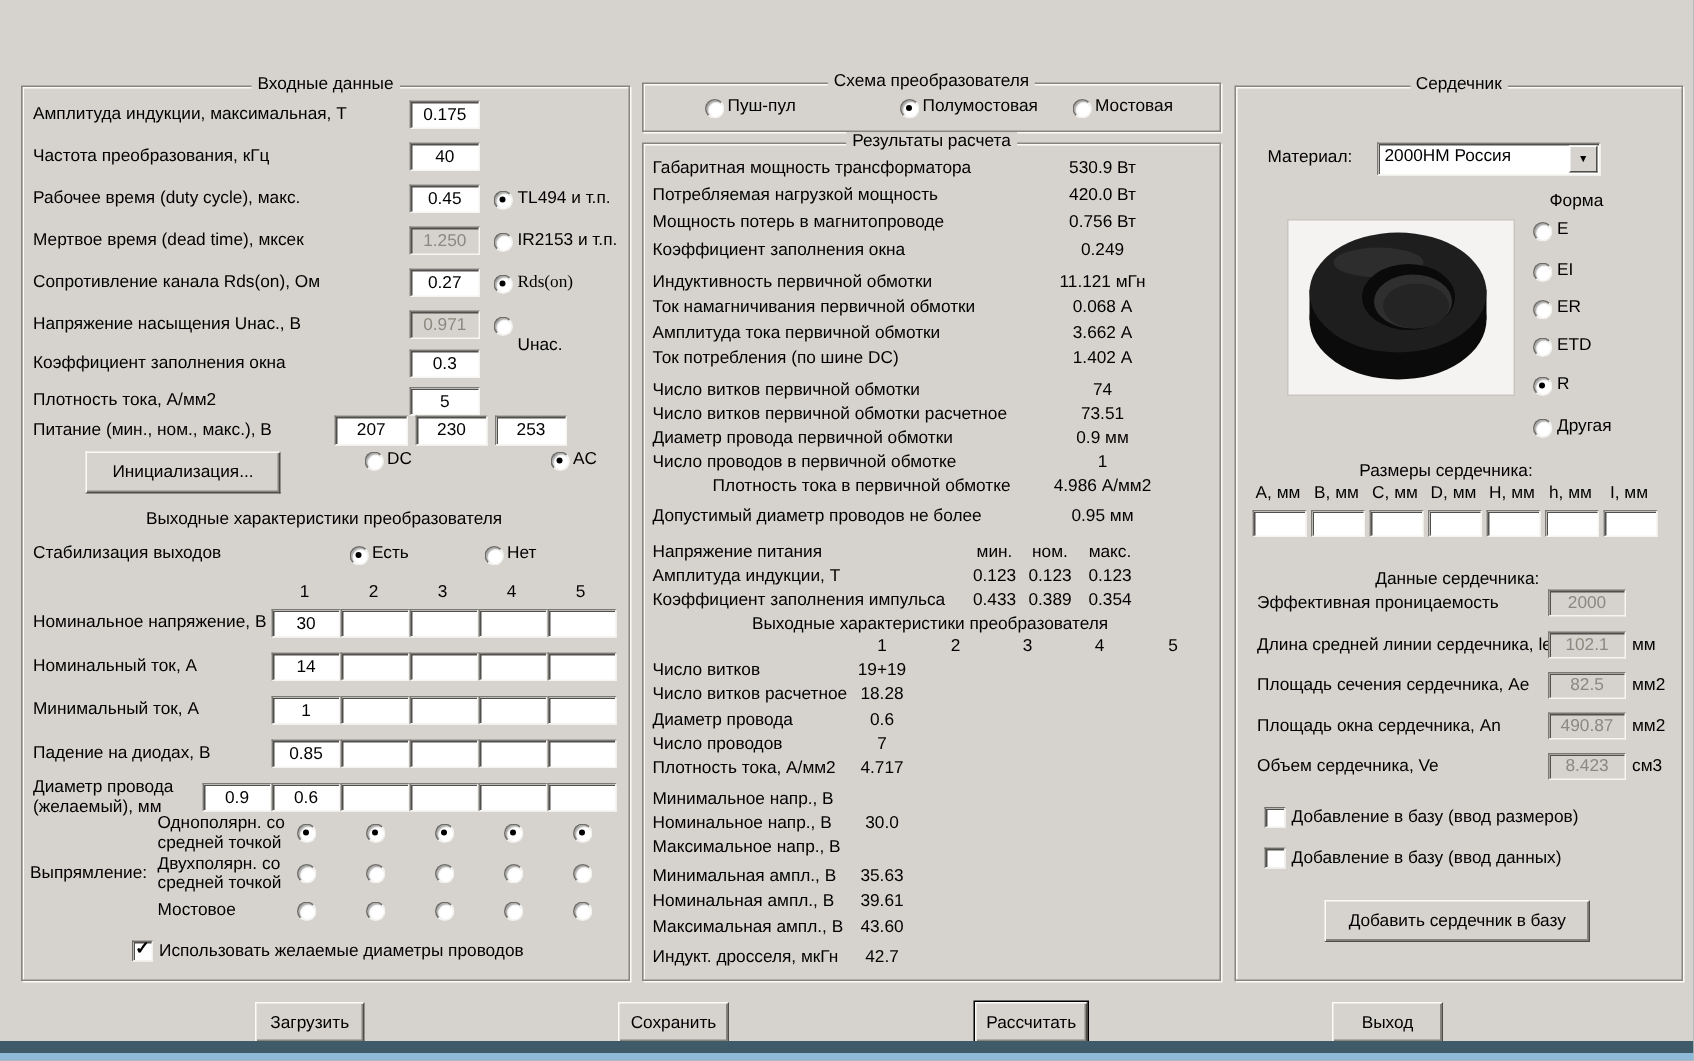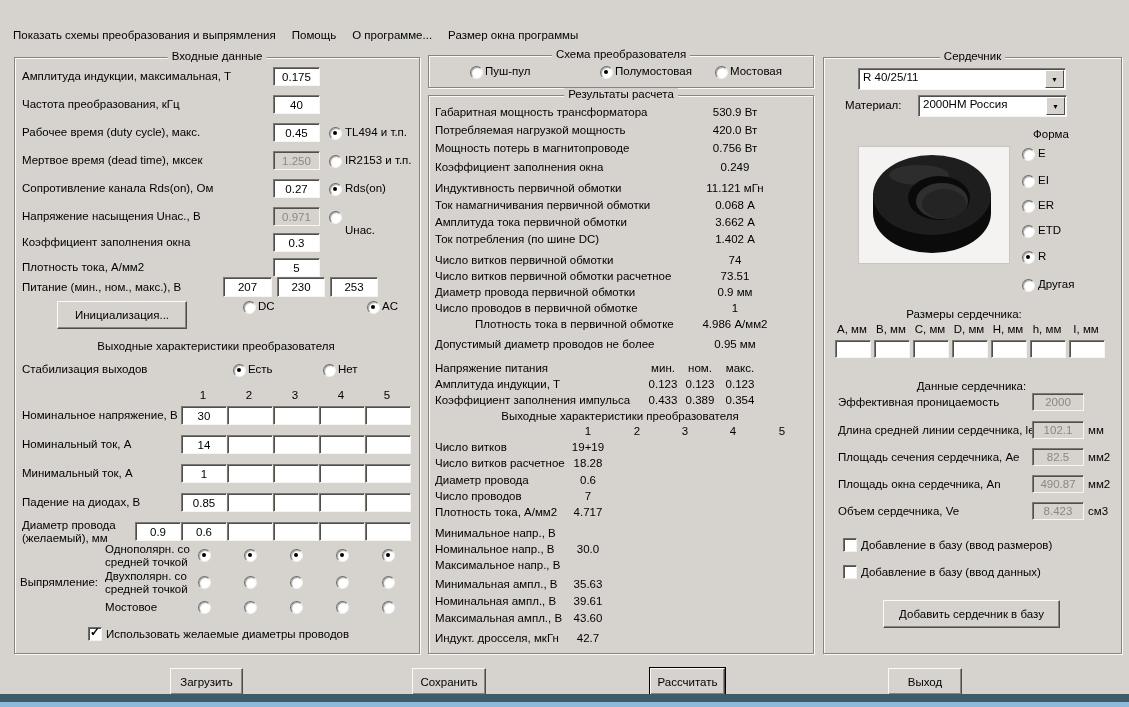--- a/index.html
+++ b/index.html
@@ -58,26 +58,20 @@
   
   #coreimg{position:absolute;left:858px;top:146px;width:150px;height:116px;background:#f4f3f1;
     border:1px solid #c9c6c0;display:flex;align-items:center;justify-content:center;}
 </style>
 </head>
 <body>
 
 <div id="win">
 
 
-  <div id="menubar">
-    <span class="mitem">Показать схемы преобразования и выпрямления</span>
-    <span class="mitem">Помощь</span>
-    <span class="mitem">О программе...</span>
-    <span class="mitem">Размер окна программы</span>
-  </div>
 
   <div class="grp" style="left:14px;top:57px;width:404px;height:595px;">
     <span class="legend" style="left:50%;">Входные данные</span>
   </div>
 
   <span class="lbl" style="left:22px;top:70px;">Амплитуда индукции, максимальная, Т</span>
   <input class="tb" style="left: 273px; top: 67px; width: 45px; height: 17px;" value="0.175">
 
   <span class="lbl" style="left:22px;top:98px;">Частота преобразования, кГц</span>
   <input class="tb" style="left: 273px; top: 95px; width: 45px; height: 17px;" value="40">
@@ -88,21 +82,21 @@
   <span class="lbl" style="left:345px;top:126px;">TL494 и т.п.</span>
 
   <span class="lbl" style="left:22px;top:154px;">Мертвое время (dead time), мксек</span>
   <input class="tb dis" style="left: 273px; top: 151px; width: 45px; height: 17px;" disabled="" value="1.250">
   <span class="rb" style="left:329px;top:155px;"></span>
   <span class="lbl" style="left:345px;top:154px;">IR2153 и т.п.</span>
 
   <span class="lbl" style="left:22px;top:182px;">Сопротивление канала Rds(on), Ом</span>
   <input class="tb" style="left: 273px; top: 179px; width: 45px; height: 17px;" value="0.27">
   <span class="rb on" style="left:329px;top:183px;"></span>
-  <span class="lbl" style="left:345px;top:182px;">Rds(on)</span>
+  <span class="lbl" style="left:345px;top:182px;font-family:Liberation Serif, serif;">Rds(on)</span>
 
   <span class="lbl" style="left:22px;top:210px;">Напряжение насыщения Uнас., В</span>
   <input class="tb dis" style="left: 273px; top: 207px; width: 45px; height: 17px;" disabled="" value="0.971">
   <span class="rb" style="left:329px;top:211px;"></span>
   <span class="lbl" style="left:345px;top:224px;">Uнас.</span>
 
   <span class="lbl" style="left:22px;top:236px;">Коэффициент заполнения окна</span>
   <input class="tb" style="left: 273px; top: 233px; width: 45px; height: 17px;" value="0.3">
 
   <span class="lbl" style="left:22px;top:261px;">Плотность тока, А/мм2</span>
@@ -293,24 +287,20 @@
   <span class="rl" style="top:612px;">Максимальная ампл., В</span>
     <div class="lbl cen" style="left:558px;top:612px;width:60px;">43.60</div>
 
   <span class="rl" style="top:632px;">Индукт. дросселя, мкГн</span>
     <div class="lbl cen" style="left:558px;top:632px;width:60px;">42.7</div>
 
   <div class="grp" style="left:823px;top:57px;width:297px;height:595px;">
     <span class="legend" style="left:50%;">Сердечник</span>
   </div>
 
-  <div class="combo" style="left:858px;top:68px;width:206px;height:20px;">
-    <span class="ct">R 40/25/11</span>
-    <span class="da">▼</span>
-  </div>
 
   <span class="lbl" style="left:845px;top:99px;">Материал:</span>
   <div class="combo" style="left:918px;top:95px;width:147px;height:20px;">
     <span class="ct">2000НМ Россия</span>
     <span class="da">▼</span>
   </div>
 
   <span class="lbl" style="left:1033px;top:128px;">Форма</span>
 
   <div id="coreimg">

